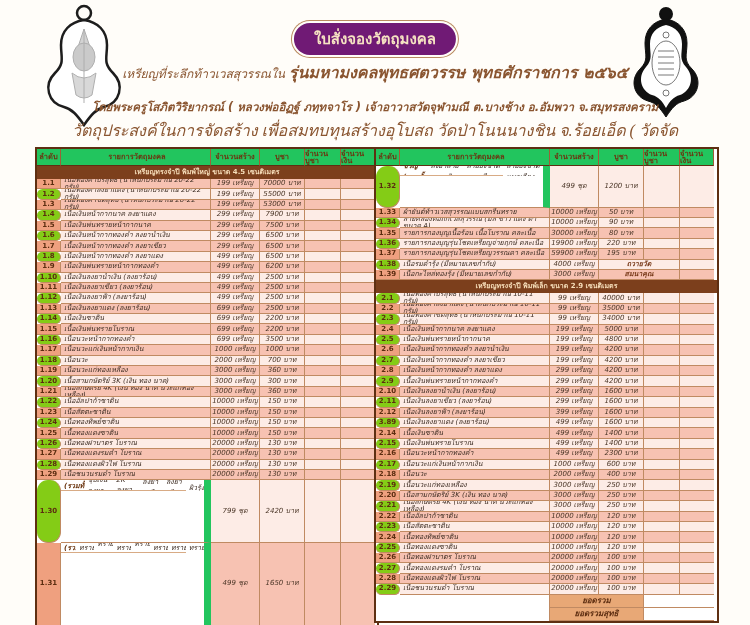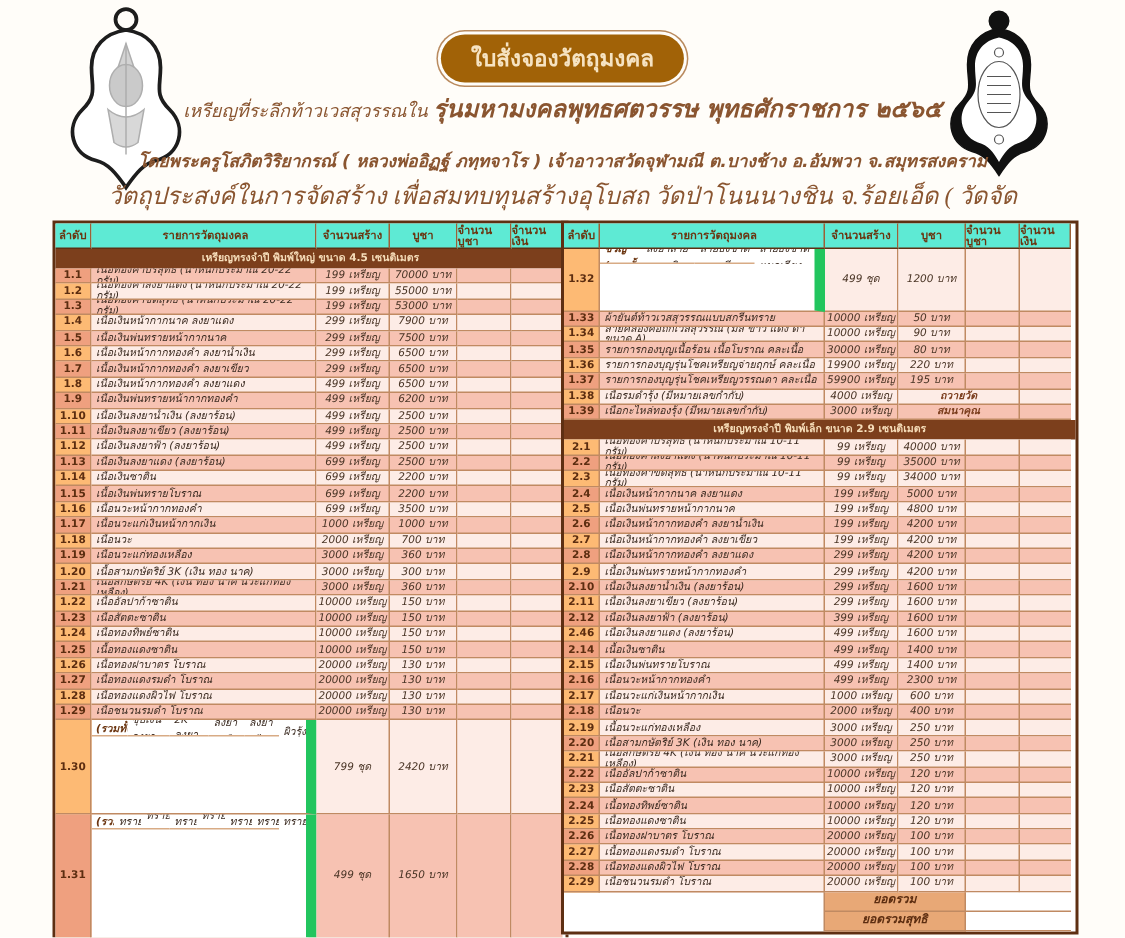--- a/index.html
+++ b/index.html
@@ -1,20 +1,20 @@
 <!DOCTYPE html>
 <html><head>
 <meta charset="utf-8">
 <style>
   html,body{margin:0;padding:0;}
   .page{position:relative;width:750px;height:625px;background:#fffdf9;overflow:hidden;
         font-family:"DejaVu Sans",sans-serif;color:#3c2a1a;}
   
   .title-pill{position:absolute;top:23px;left:50%;transform:translateX(-50%);
-      background:#a16207;color:#f6e3c2;padding:4px 20px;border-radius:16px;
+      background:#701a75;color:#f6e3c2;padding:4px 20px;border-radius:16px;
       font-size:15px;font-weight:bold;white-space:nowrap;box-shadow:0 0 0 2px #fffdf9,0 0 0 3px #b98a5e;}
   .hline{position:absolute;left:120px;right:120px;text-align:center;color:#8a5530;font-style:italic;}
   .hline.l1{top:60px;font-size:12px;}
   .hline.l1 .big{font-size:16px;font-weight:bold;}
   .hline.l2{top:84px;font-size:9px;}
   .hline.l3{top:98px;font-size:11.5px;font-weight:bold;left:70px;right:70px;}
   .hline.l4{top:118px;font-size:16px;left:70px;right:70px;font-family:Liberation Serif, serif;}
   .emblem{position:absolute;}
   
   .tbl{position:absolute;top:147px;border:2px solid #5e2f12;background:#fff;}
@@ -24,37 +24,37 @@
   .td{box-sizing:border-box;border-right:1px solid #c08a62;border-bottom:1px solid #c08a62;
       overflow:hidden;display:flex;align-items:center;font-size:7px;line-height:1;}
   .td:last-child{border-right:none;}
   .c-no{width:24px;justify-content:center;font-weight:bold;color:#5c2d10;}
   .c-name{width:150px;padding-left:3px;font-style:italic;color:#3a2a20;}
   .c-qty{width:49px;justify-content:center;font-style:italic;color:#4a3526;}
   .c-price{width:45px;justify-content:center;font-style:italic;color:#4a3526;}
   .c-cnt{width:36px;}
   .c-amt{width:34px;}
   .c-merge{width:81px;justify-content:center;font-style:italic;font-weight:bold;color:#7a3c1c;}
-  .hrow .td{background:#5eead4;color:#6b3510;font-weight:bold;font-size:7.5px;
+  .hrow .td{background:#22c55e;color:#6b3510;font-weight:bold;font-size:7.5px;
       justify-content:center;font-style:normal;height:17px;border-right:1px solid #9c6037;border-bottom:1px solid #5e2f12;}
   .srow{height:13px;}
   .srow .td{width:100%;background:#7c3f1c;color:#f6ddb9;font-weight:bold;
       justify-content:center;border:none;height:13px;}
   .item{height:10.4px;}
   .rA .td{background:#fdece6;}
-  .rA .c-no{background:#fdba74;}
+  .rA .c-no{background:#84cc16;border-radius:11px;}
   .rB .td{background:#f7c2b2;}
   .rB .c-no{background:#efa07f;}
   .grow .c-no,.grow .c-qty,.grow .c-price,.grow .c-cnt,.grow .c-amt{height:auto;}
   .glines{width:150px;display:flex;box-sizing:border-box;border-right:7px solid #22c55e;border-bottom:1px solid #c08a62;}
   .gl{height:10.4px;box-sizing:border-box;border-bottom:1px solid #d8ab85;display:flex;align-items:center;
       padding-left:3px;font-size:7px;font-style:italic;color:#3a2a20;overflow:hidden;}
   .gl:last-child{border-bottom:none;}
   .gl.head{font-weight:bold;color:#6b3510;}
-  .trow{height:13px;font-family:Liberation Mono, monospace;}
+  .trow{height:13px;}
   .t-blank{width:174px;border-right:1px solid #c08a62;border-bottom:none;background:transparent;}
   .t-label{width:94px;justify-content:center;font-weight:bold;font-style:italic;color:#5c2d10;font-size:8px;}
   .t-rest{width:70px;background:#fff;}
   .shadeO{background:#e8a876 !important;}
   .shadeL{background:#fbded2 !important;}
   
   .wm{position:absolute;pointer-events:none;}
 </style>
 </head>
 <body>
@@ -557,21 +557,21 @@
         </div>
         <div class="tr item rB">
           <div class="td c-no">2.12</div>
           <div class="td c-name">เนื้อเงินลงยาฟ้า (ลงยาร้อน)</div>
           <div class="td c-qty">399 เหรียญ</div>
           <div class="td c-price">1600 บาท</div>
           <div class="td c-cnt"></div>
           <div class="td c-amt"></div>
         </div>
         <div class="tr item rA">
-          <div class="td c-no">2.46</div>
+          <div class="td c-no">3.89</div>
           <div class="td c-name">เนื้อเงินลงยาแดง (ลงยาร้อน)</div>
           <div class="td c-qty">499 เหรียญ</div>
           <div class="td c-price">1600 บาท</div>
           <div class="td c-cnt"></div>
           <div class="td c-amt"></div>
         </div>
         <div class="tr item rB">
           <div class="td c-no">2.14</div>
           <div class="td c-name">เนื้อเงินซาติน</div>
           <div class="td c-qty">499 เหรียญ</div>

